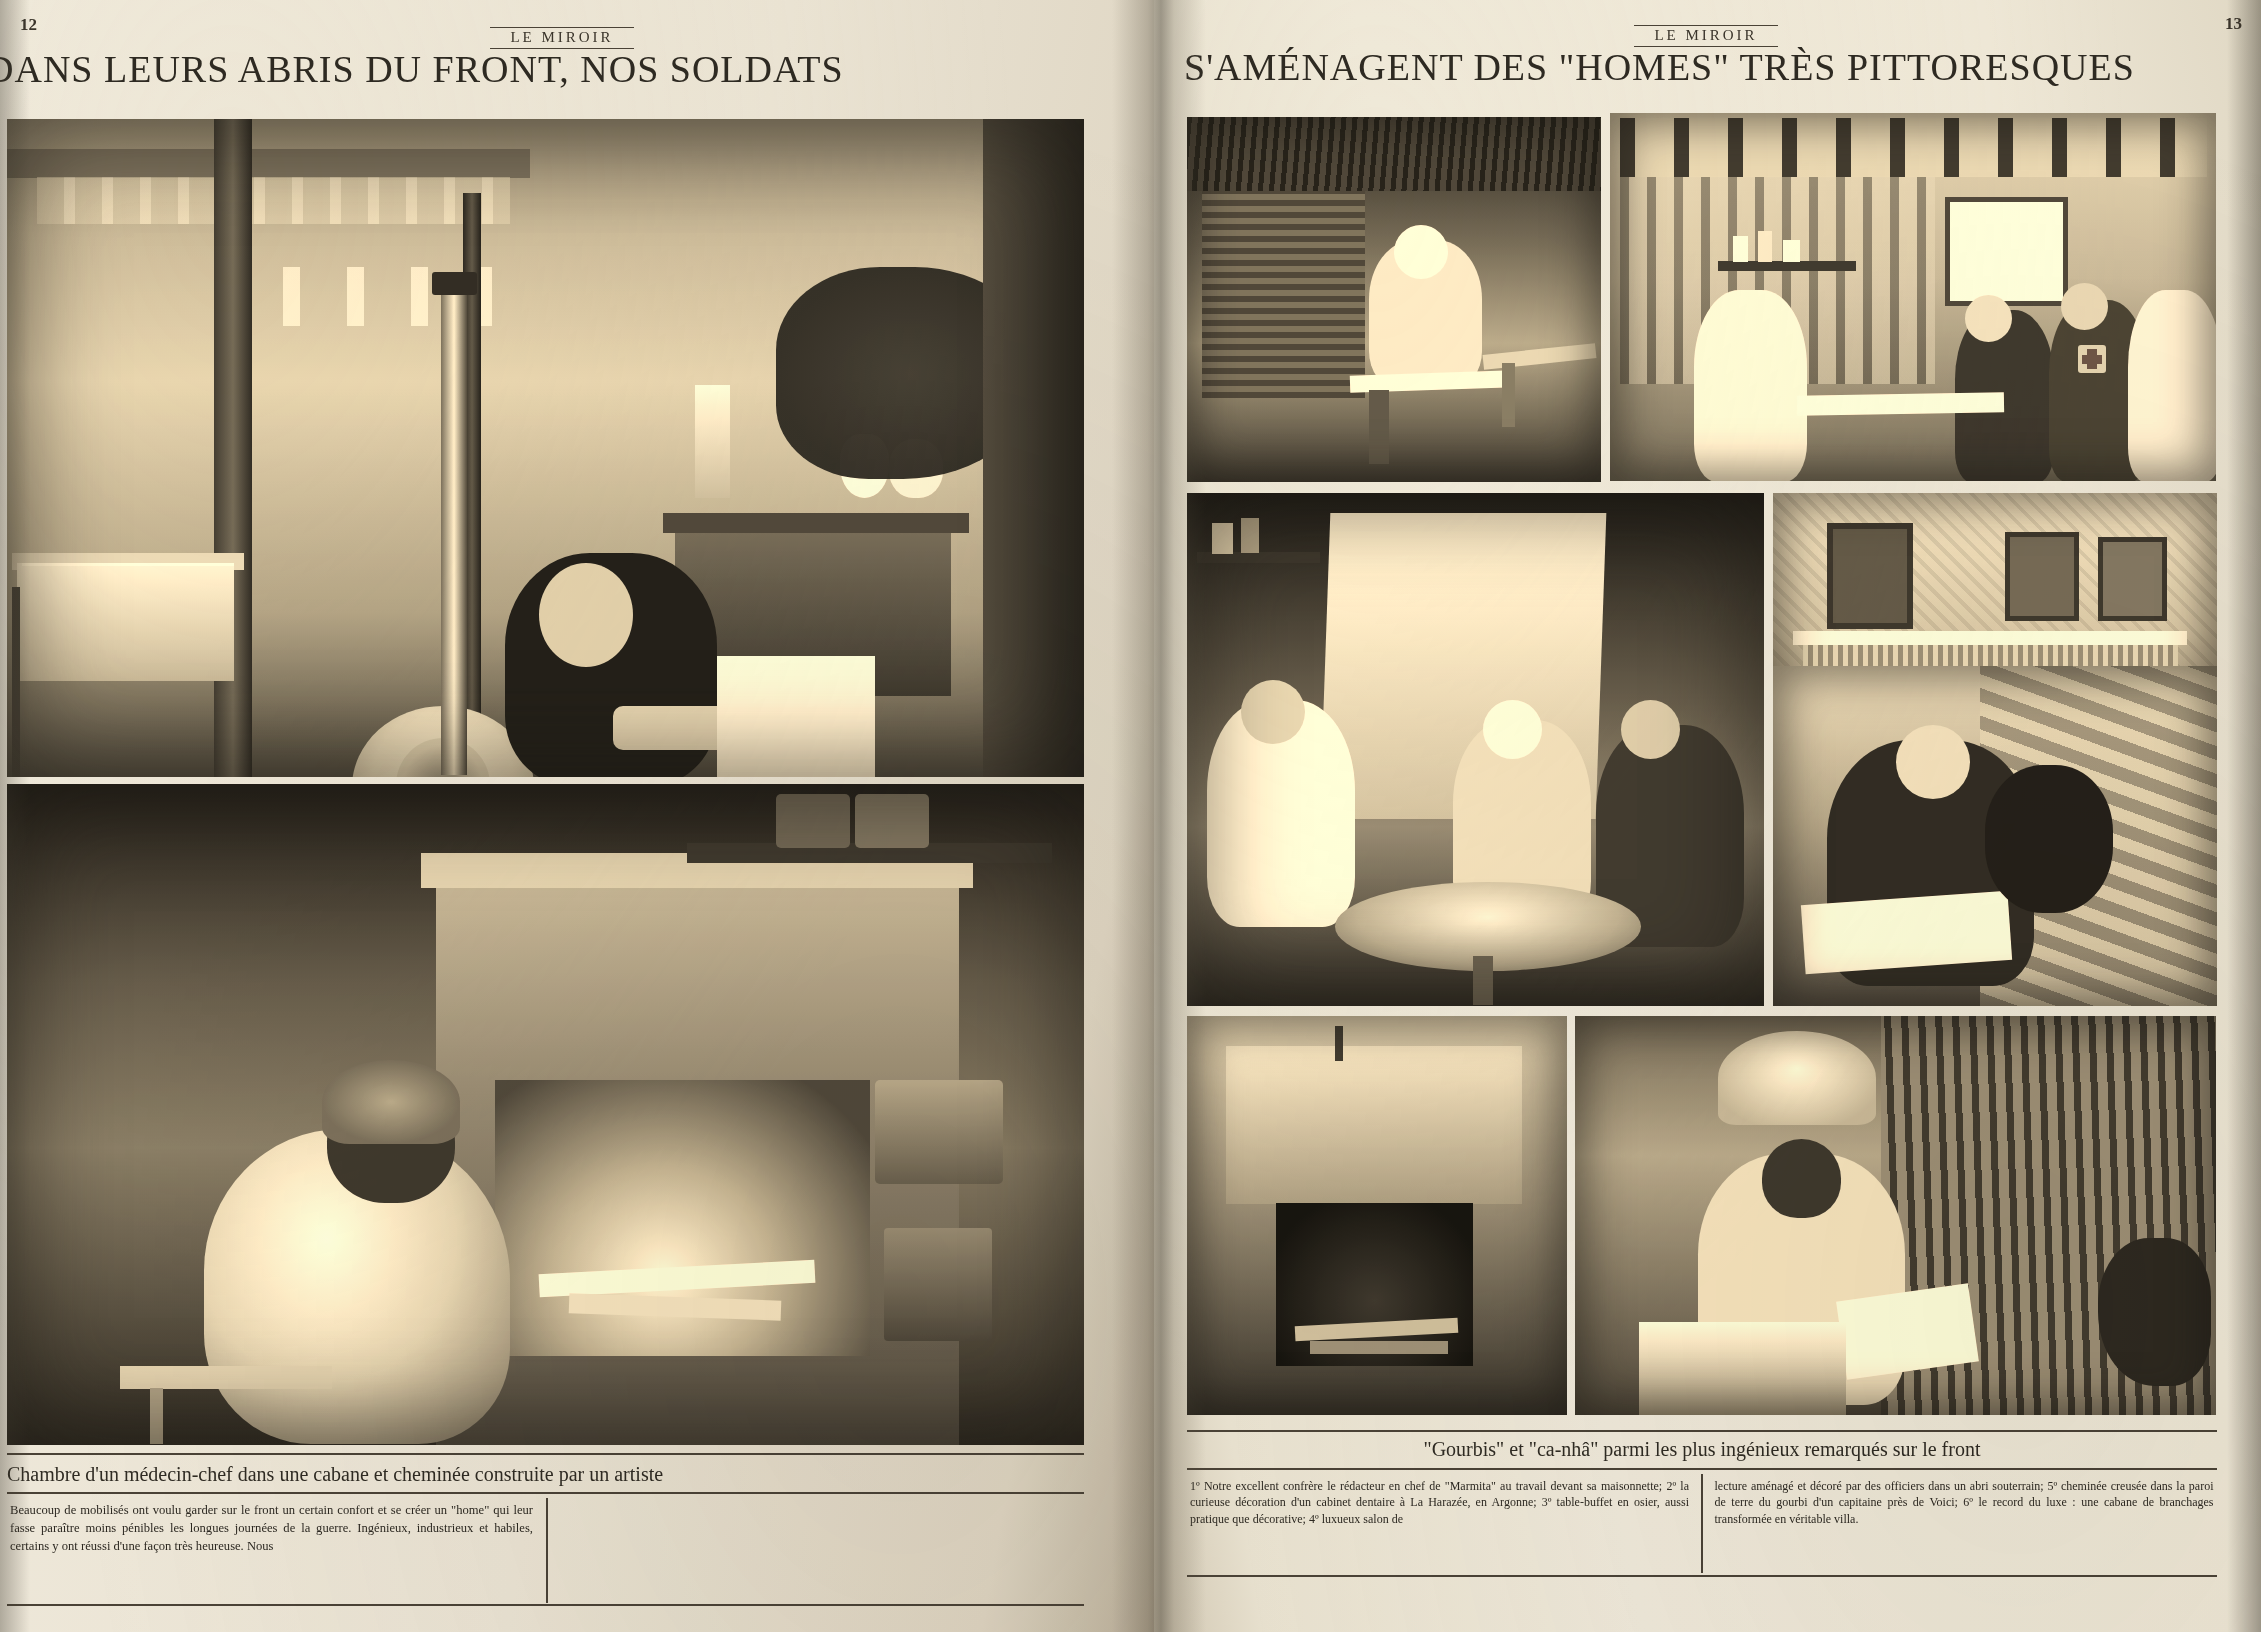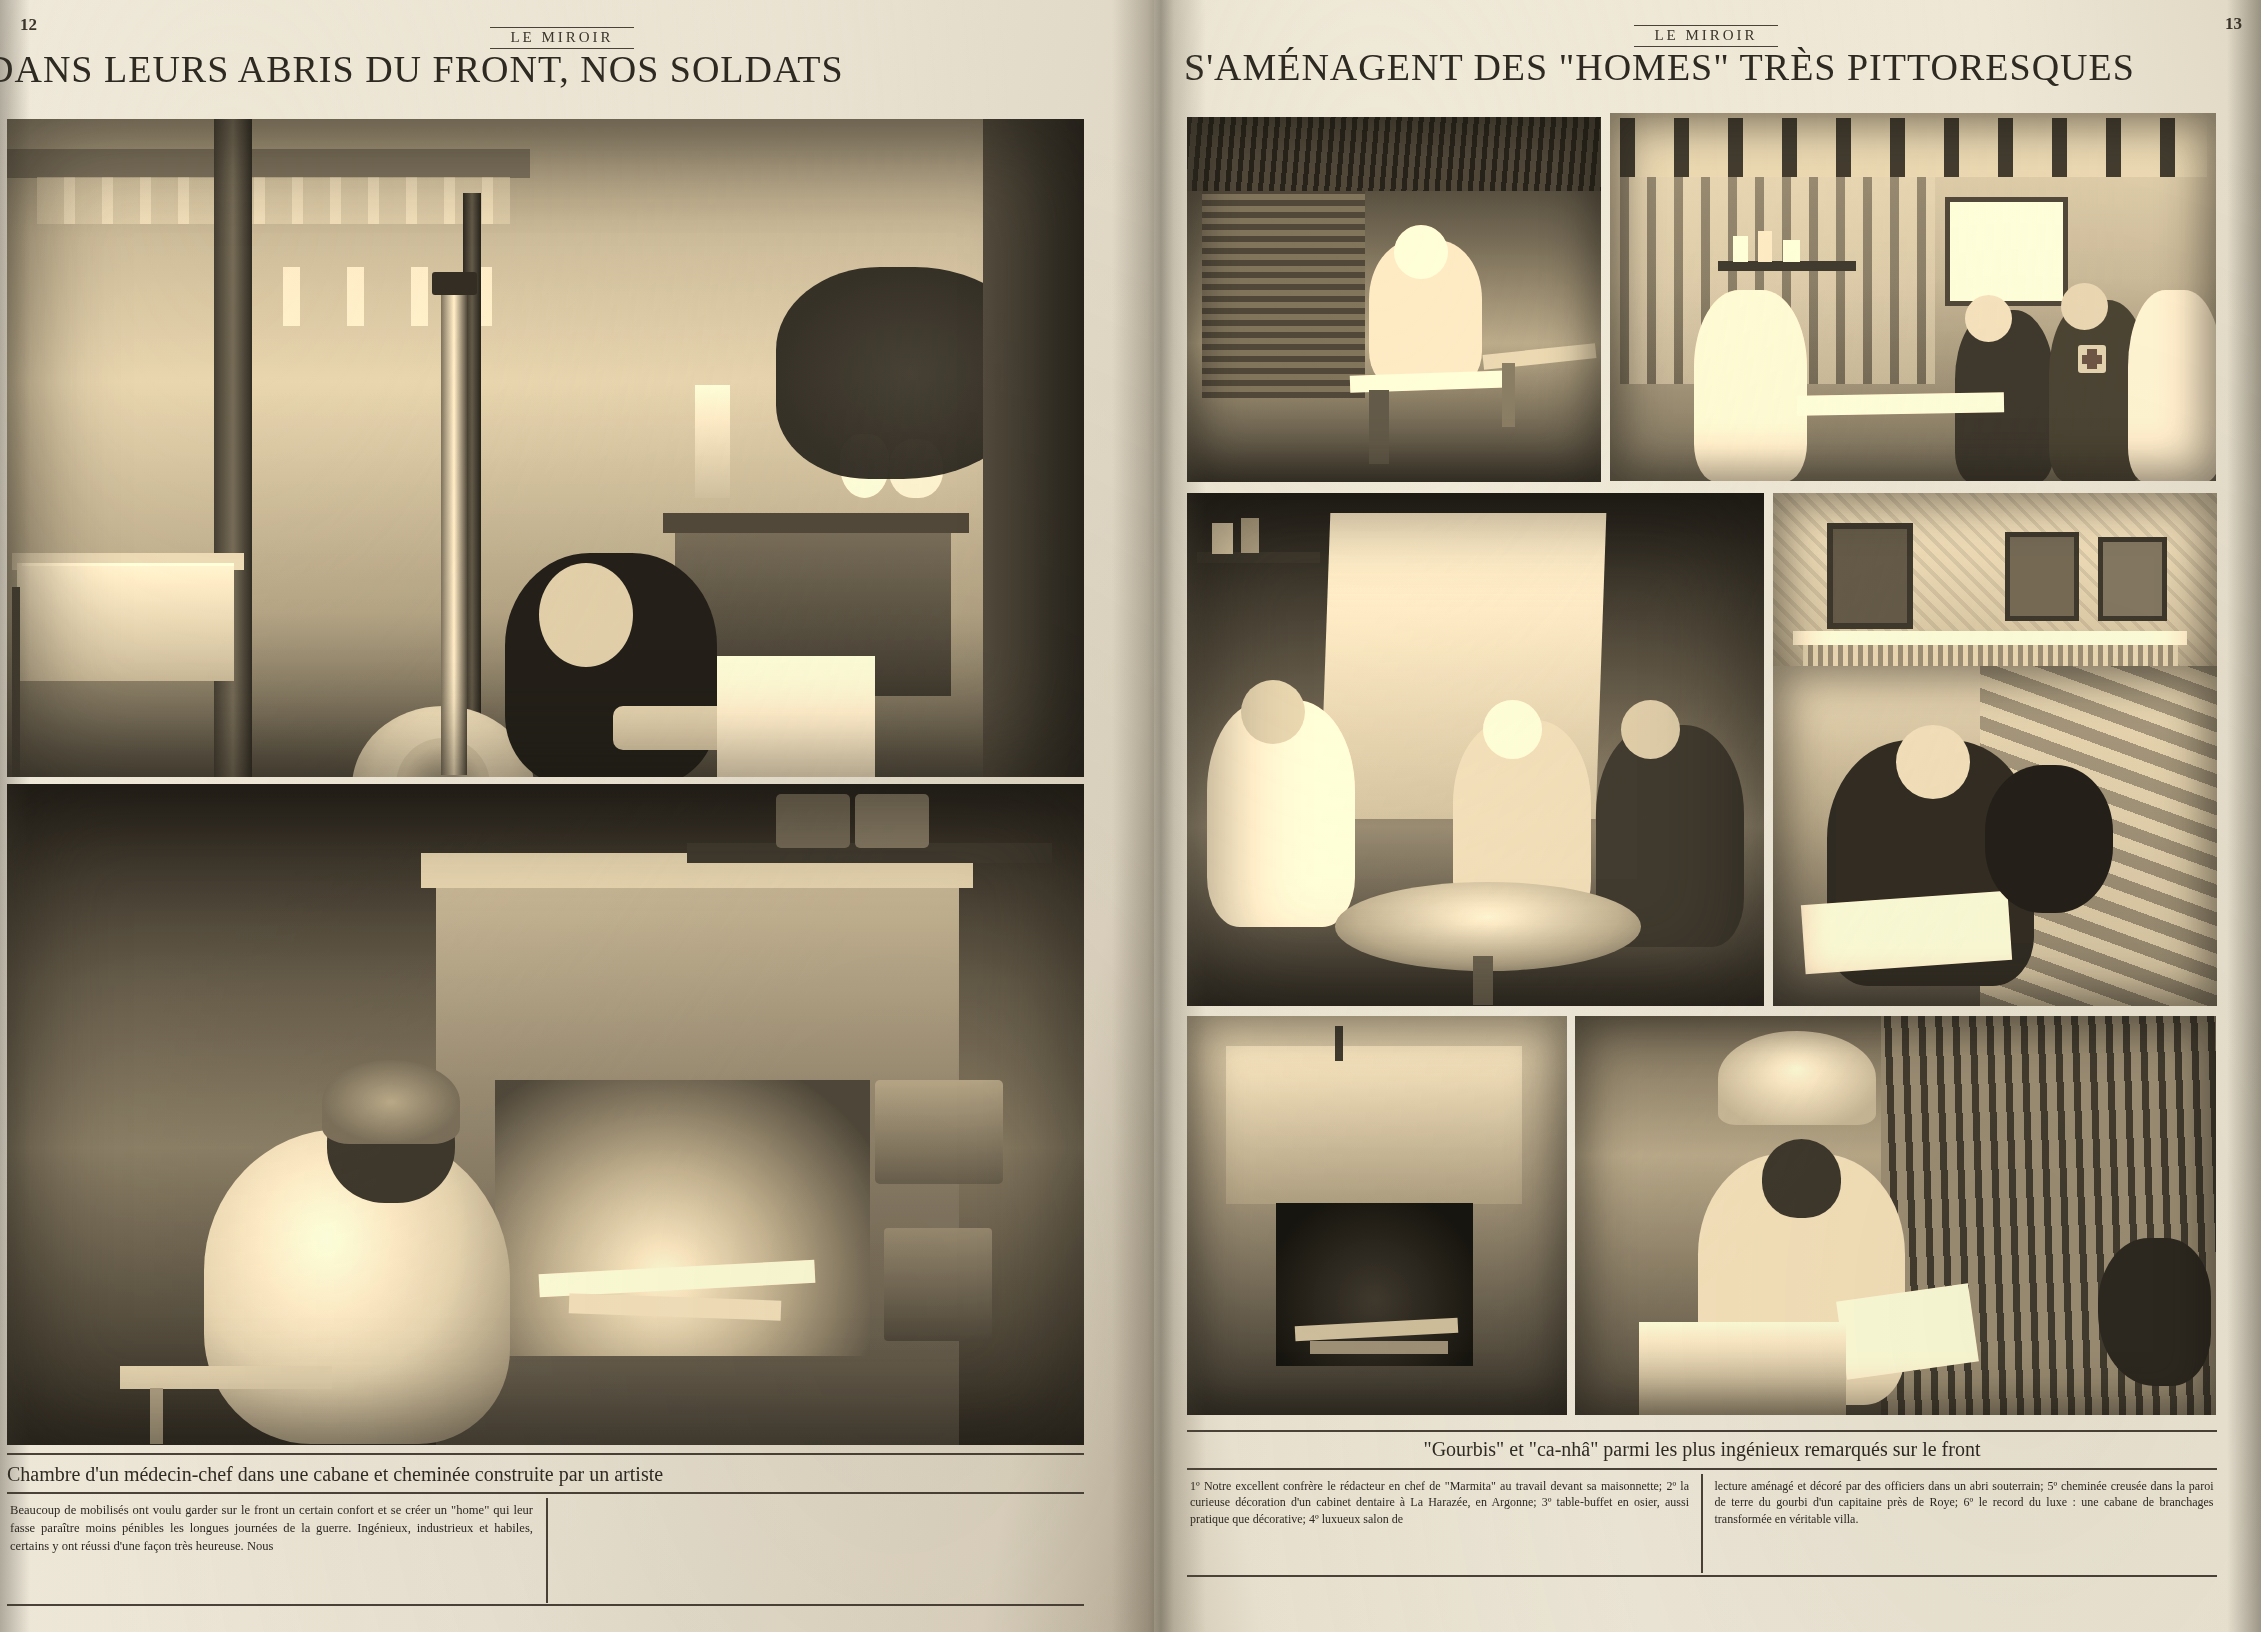--- a/index.html
+++ b/index.html
@@ -423,21 +423,21 @@
       <div class="vig-s"></div>
     </div>
 
     <div class="rule" style="left:33px; top:1430px; width:1030px; height:2px;"></div>
     <div class="cap-title" style="left:33px; top:1438px; width:1030px; text-align:center;">"Gourbis" et "ca-nhâ" parmi les plus ingénieux remarqués sur le front</div>
     <div class="rule" style="left:33px; top:1468px; width:1030px; height:2px;"></div>
 
     <div class="cap-cols" style="left:33px; top:1474px; width:1030px; height:99px;">
       <div class="cap-col small" style="width:499px; padding:4px 12px 0 3px;">1º Notre excellent confrère le rédacteur en chef de "Marmita" au travail devant sa maisonnette; 2º la curieuse décoration d'un cabinet dentaire à La Harazée, en Argonne; 3º table-buffet en osier, aussi pratique que décorative; 4º luxueux salon de</div>
       <div class="col-sep"></div>
-      <div class="cap-col small" style="width:499px; padding:4px 3px 0 12px;">lecture aménagé et décoré par des officiers dans un abri souterrain; 5º cheminée creusée dans la paroi de terre du gourbi d'un capitaine près de Roye; 6º le record du luxe : une cabane de branchages transformée en véritable villa.</div>
+      <div class="cap-col small" style="width:499px; padding:4px 3px 0 12px;">lecture aménagé et décoré par des officiers dans un abri souterrain; 5º cheminée creusée dans la paroi de terre du gourbi d'un capitaine près de Voici; 6º le record du luxe : une cabane de branchages transformée en véritable villa.</div>
     </div>
     <div class="rule" style="left:33px; top:1575px; width:1030px; height:2px;"></div>
 
     <div class="edge-shadow-right"></div>
     <div class="paper-grain"></div>
   </div>
 
   <div class="gutter-shadow"></div>
 </div>
 

